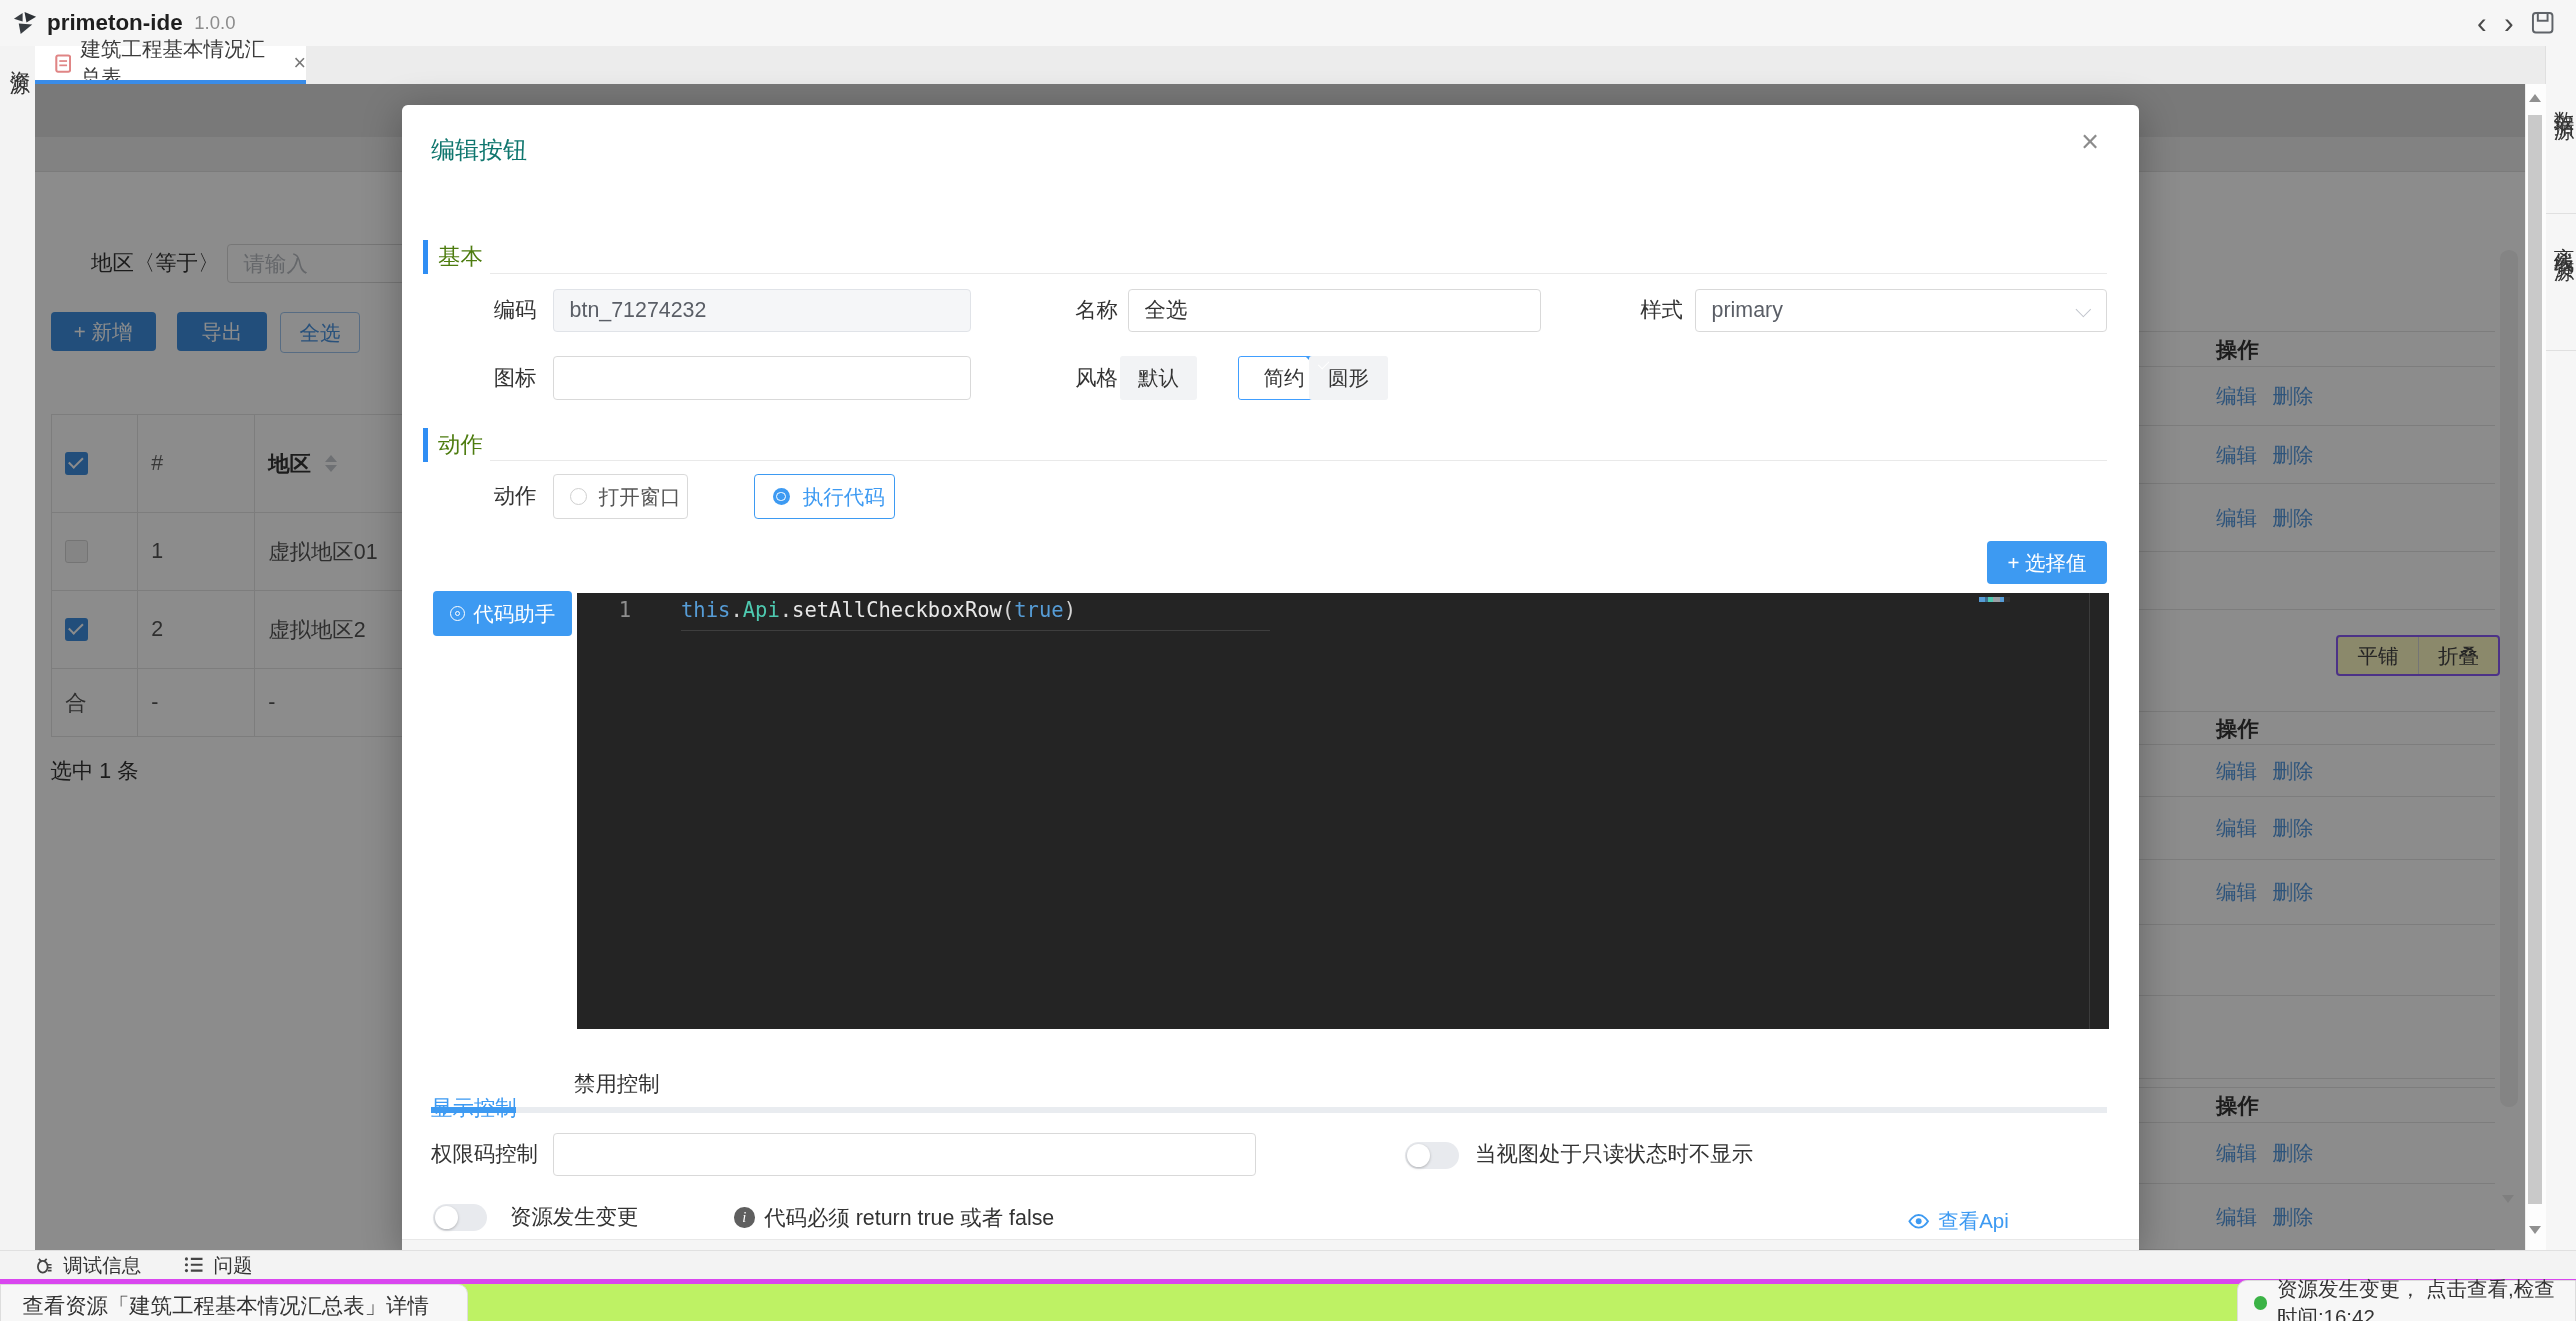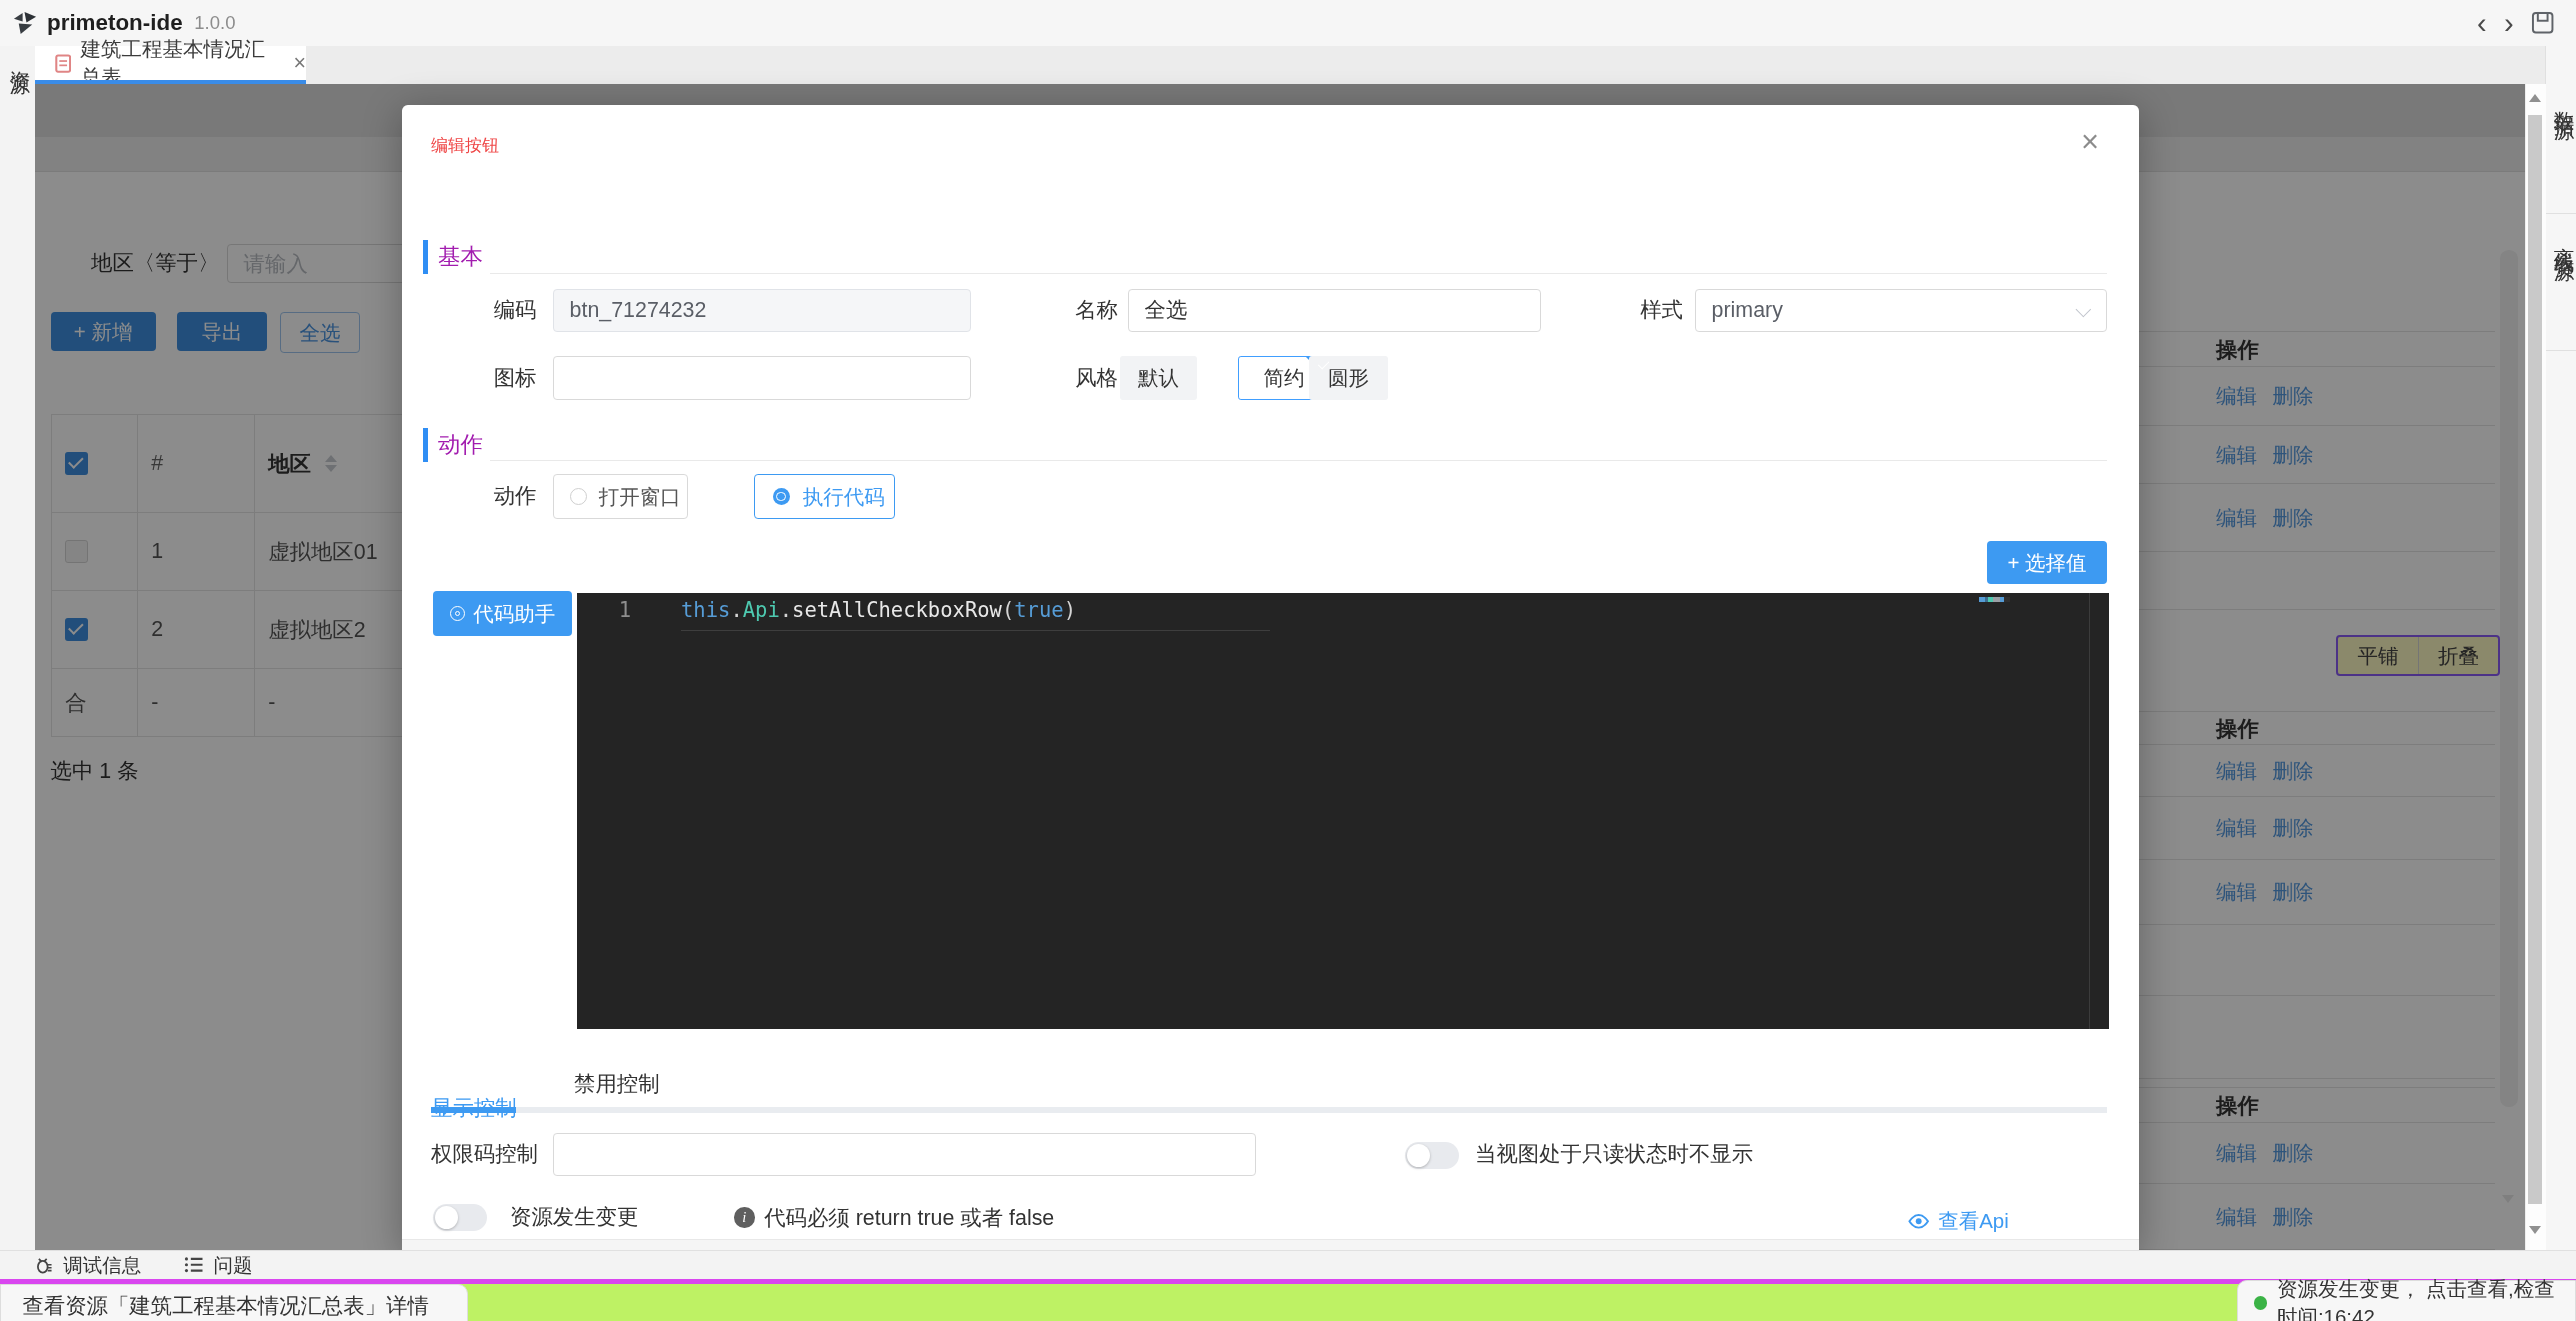--- a/index.html
+++ b/index.html
@@ -43,24 +43,24 @@
   .caret.up{border-bottom:7.8px solid #c8ccd2;}
   .caret.dn{border-top:7.8px solid #c8ccd2;}
   .oplink{color:#559ae0;font-size:20.5px;}
   .oprow{display:flex;gap:15.6px;align-items:center;border-bottom:1px solid #e4e4e4;box-sizing:border-box;padding-left:170px;}
   .ophdr{font-size:21.4px;font-weight:bold;color:#333;display:flex;align-items:center;border-bottom:1px solid #e4e4e4;border-top:1px solid #e4e4e4;box-sizing:border-box;padding-left:170px;}
   .groupbtn{display:flex;border:2px solid #8b5cf6;border-radius:3.9px;background:#fef9c3;overflow:hidden;}
   .groupbtn div{font-size:20.5px;color:#444;display:flex;align-items:center;justify-content:center;}
   
   .overlay{position:absolute;left:35px;top:84px;width:2490px;height:1166px;background:rgba(0,0,0,0.45);}
   .modal{position:absolute;left:402px;top:105px;width:1737px;height:1145px;background:#fff;border-radius:5.8px 5.8px 0 0;box-shadow:0 7.8px 39px rgba(0,0,0,.3);}
-  .mtitle{font-size:17px;color:#ef4444;}
+  .mtitle{font-size:24px;color:#0f766e;}
   .mclose{font-size:31px;color:#8c8c8c;line-height:31px;}
   .secbar{width:4.9px;height:34px;background:#2f8ef4;}
-  .sectitle{font-size:22.4px;color:#a21caf;line-height:34px;}
+  .sectitle{font-size:22.4px;color:#4d7c0f;line-height:34px;}
   .secline{height:1px;background:#e9e9e9;}
   .flabel{font-size:21.4px;color:#333;text-align:right;}
   .minput{position:absolute;box-sizing:border-box;border:1px solid #d9d9d9;border-radius:3.9px;background:#fff;font-size:21.4px;color:#5a5e66;padding:0 15.6px;}
   .minput.disabled{background:#f5f6f8;border-color:#e0e3e8;}
   .chev{width:9.7px;height:9.7px;border-right:1.9px solid #c0c4cc;border-bottom:1.9px solid #c0c4cc;transform:rotate(45deg);}
   .chip{position:absolute;height:44px;border-radius:2.9px;background:#f2f3f5;display:flex;align-items:center;justify-content:center;font-size:20.5px;color:#333;box-sizing:border-box;}
   .chip.sel{background:#fff;border:1.9px solid #409eff;overflow:hidden;}
   .cornercheck{position:absolute;right:-1.9px;top:-1.9px;width:0;height:0;border-top:27px solid #3d9af2;border-left:27px solid transparent;}
   .cornertick{position:absolute;right:1.9px;top:1px;width:4.9px;height:9.7px;border-right:1.9px solid #fff;border-bottom:1.9px solid #fff;transform:rotate(45deg);z-index:2;}
   .radiocard{position:absolute;height:45px;border:1px solid #d9d9d9;border-radius:3.9px;display:flex;align-items:center;box-sizing:border-box;background:#fff;}

